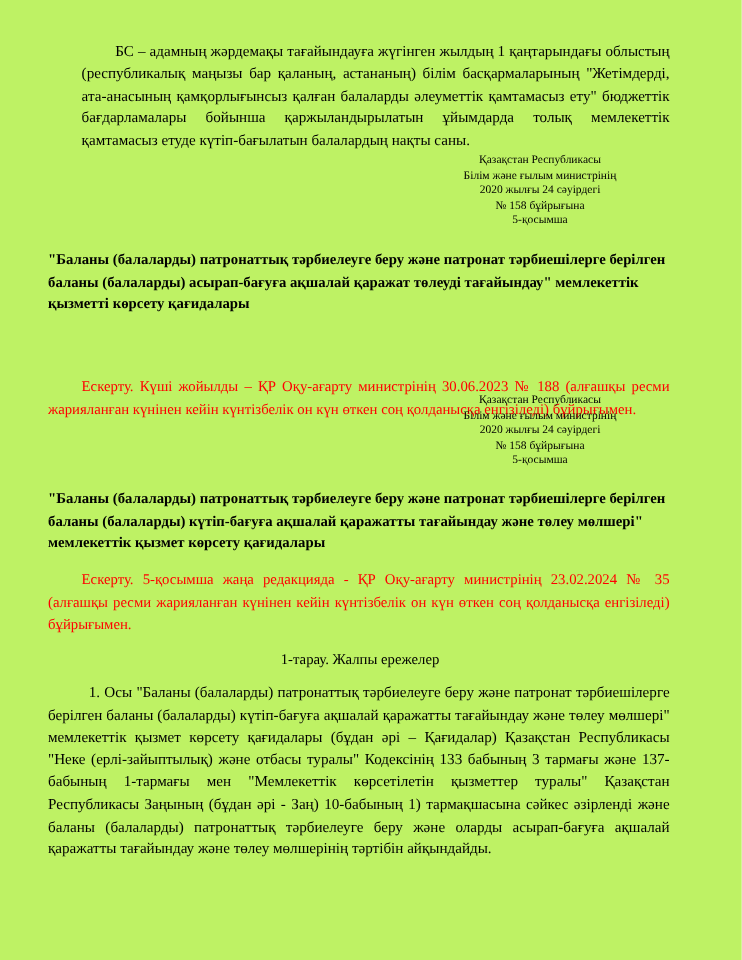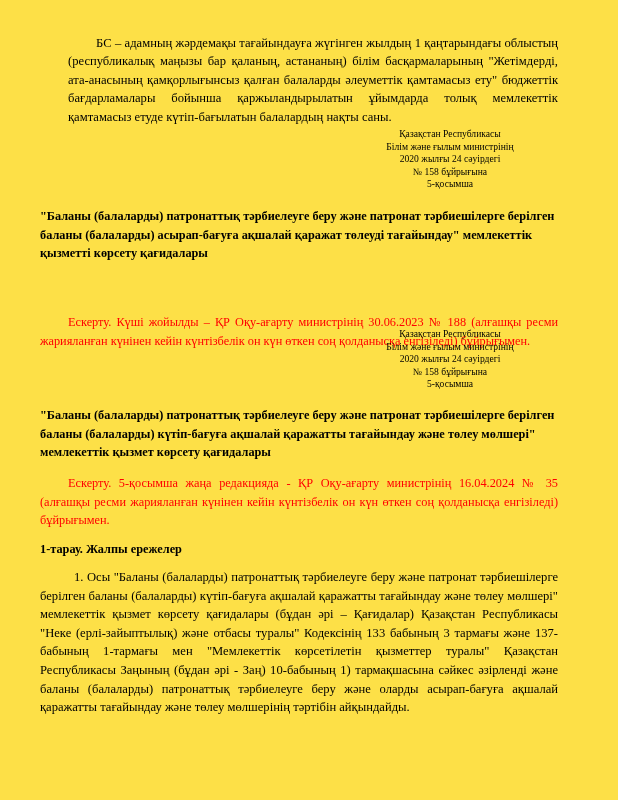--- a/index.html
+++ b/index.html
@@ -16,21 +16,21 @@
     color: #000000;
     -webkit-font-smoothing: antialiased;
   }
 
   .page {
     position: relative;
     width: 618px;
     height: 800px;
     box-sizing: border-box;
     padding: 0;
-    background: #fde047;
+    background: #bef264;
   }
 
   
   .body-para {
     position: absolute;
     left: 68px;
     width: 490px;
     font-size: 12.6px;
     line-height: 18.4px;
     text-align: justify;
@@ -74,22 +74,23 @@
     text-indent: 28px;
     margin: 0;
   }
 
   .chapter-heading {
     position: absolute;
     left: 40px;
     width: 520px;
     font-size: 12.3px;
     line-height: 16px;
-    font-weight: bold;
+    font-weight: normal;
     margin: 0;
+    text-align: center;
   }
 
   .clause {
     position: absolute;
     left: 40px;
     width: 518px;
     font-size: 12.6px;
     line-height: 18.6px;
     text-align: justify;
     text-indent: 34px;
@@ -129,19 +130,19 @@
   <div class="sig-block" id="sig-2">
     <div>Қазақстан Республикасы</div>
     <div>Білім және ғылым министрінің</div>
     <div>2020 жылғы 24 сәуірдегі</div>
     <div>№ 158 бұйрығына</div>
     <div>5-қосымша</div>
   </div>
 
   <p class="doc-heading" id="heading-2">"Баланы (балаларды) патронаттық тәрбиелеуге беру және патронат тәрбиешілерге берілген баланы (балаларды) күтіп-бағуға ақшалай қаражатты тағайындау және төлеу мөлшері" мемлекеттік қызмет көрсету қағидалары</p>
 
-  <p class="note" id="note-2">Ескерту. 5-қосымша жаңа редакцияда - ҚР Оқу-ағарту министрінің 16.04.2024 № 35 (алғашқы ресми жарияланған күнінен кейін күнтізбелік он күн өткен соң қолданысқа енгізіледі) бұйрығымен.</p>
+  <p class="note" id="note-2">Ескерту. 5-қосымша жаңа редакцияда - ҚР Оқу-ағарту министрінің 23.02.2024 № 35 (алғашқы ресми жарияланған күнінен кейін күнтізбелік он күн өткен соң қолданысқа енгізіледі) бұйрығымен.</p>
 
   <p class="chapter-heading" id="chapter-1">1-тарау. Жалпы ережелер</p>
 
   <p class="clause" id="clause-1">1. Осы "Баланы (балаларды) патронаттық тәрбиелеуге беру және патронат тәрбиешілерге берілген баланы (балаларды) күтіп-бағуға ақшалай қаражатты тағайындау және төлеу мөлшері" мемлекеттік қызмет көрсету қағидалары (бұдан әрі – Қағидалар) Қазақстан Республикасы "Неке (ерлі-зайыптылық) және отбасы туралы" Кодексінің 133 бабының 3 тармағы және 137-бабының 1-тармағы мен "Мемлекеттік көрсетілетін қызметтер туралы" Қазақстан Республикасы Заңының (бұдан әрі - Заң) 10-бабының 1) тармақшасына сәйкес әзірленді және баланы (балаларды) патронаттық тәрбиелеуге беру және оларды асырап-бағуға ақшалай қаражатты тағайындау және төлеу мөлшерінің тәртібін айқындайды.</p>
 
 </div>
 
 </body></html>

